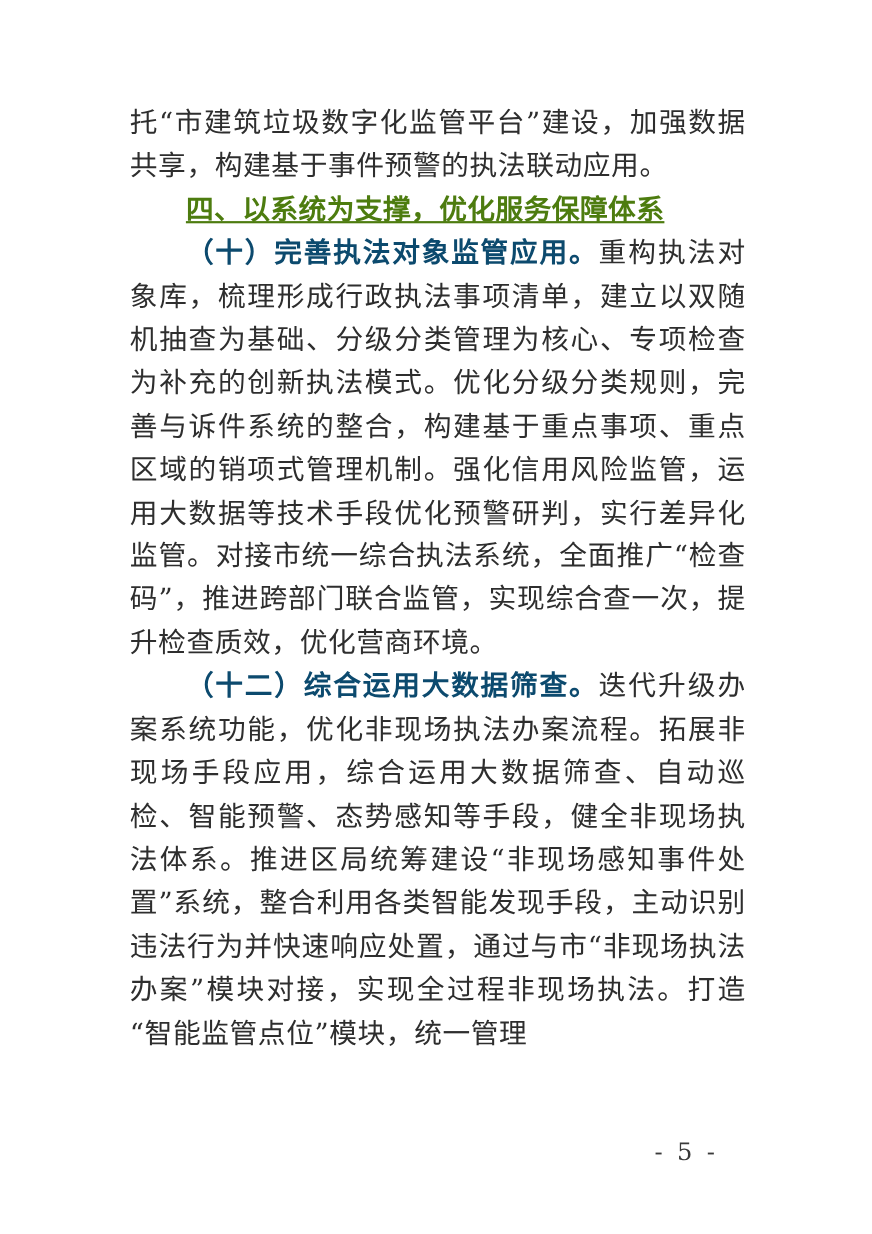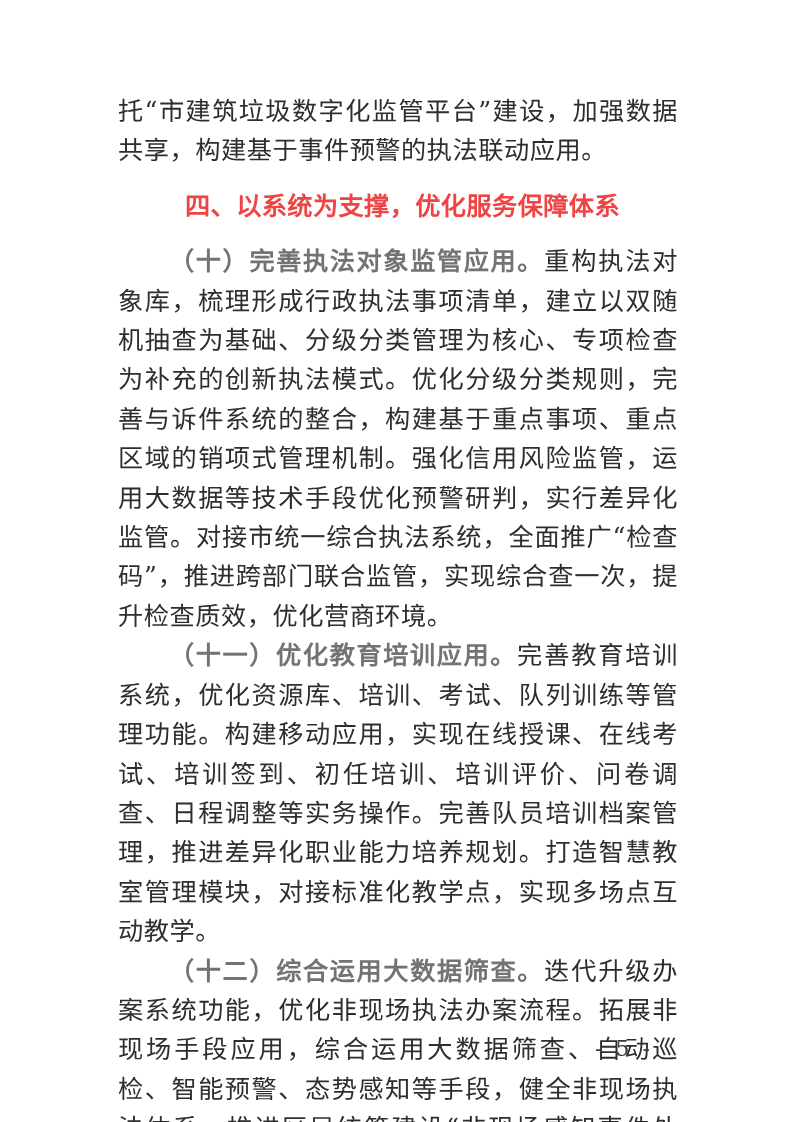--- a/index.html
+++ b/index.html
@@ -37,35 +37,36 @@
     letter-spacing: 0.55px;
     text-indent: 0;
     word-break: break-all;
     -webkit-font-smoothing: antialiased;
   }
   .para.indent {
     text-indent: 51px;
   }
   
   .section-heading {
-    margin: 16px;
+    margin: 0;
     font-family: "DejaVu Sans", "Liberation Sans", sans-serif;
     font-size: 25.2px;
     line-height: 39.4px;
     font-weight: 700;
-    color: #ef4444;
+    color: #4d7c0f;
     text-indent: 51px;
     letter-spacing: 0.4px;
     white-space: nowrap;
+    text-decoration: underline;
   }
   
   .lead {
     font-family: "DejaVu Serif", "Liberation Serif", serif;
     font-weight: 700;
-    color: #737373;
+    color: #0c4a6e;
     letter-spacing: 0.3px;
   }
   .page-number {
     position: absolute;
     left: 0;
     right: 0;
     top: 1036px;
     text-align: center;
     padding-right: 38px;
     font-family: "DejaVu Serif", "Liberation Serif", serif;
@@ -86,23 +87,20 @@
   <div class="content">
 
     <p class="para">托“市建筑垃圾数字化监管平台”建设，加强数据共享，构建基于事件预警的执法联动应用。</p>
 
     <p class="section-heading">四、以系统为支撑，优化服务保障体系</p>
 
     <p class="para indent">
       <span class="lead">（十）完善执法对象监管应用。</span><span>重构执法对象库，梳理形成行政执法事项清单，建立以双随机抽查为基础、分级分类管理为核心、专项检查为补充的创新执法模式。优化分级分类规则，完善与诉件系统的整合，构建基于重点事项、重点区域的销项式管理机制。强化信用风险监管，运用大数据等技术手段优化预警研判，实行差异化监管。对接市统一综合执法系统，全面推广“检查码”，推进跨部门联合监管，实现综合查一次，提升检查质效，优化营商环境。</span>
     </p>
 
-    <p class="para indent">
-      <span class="lead">（十一）优化教育培训应用。</span><span>完善教育培训系统，优化资源库、培训、考试、队列训练等管理功能。构建移动应用，实现在线授课、在线考试、培训签到、初任培训、培训评价、问卷调查、日程调整等实务操作。完善队员培训档案管理，推进差异化职业能力培养规划。打造智慧教室管理模块，对接标准化教学点，实现多场点互动教学。</span>
-    </p>
 
     <p class="para indent">
       <span class="lead">（十二）综合运用大数据筛查。</span><span>迭代升级办案系统功能，优化非现场执法办案流程。拓展非现场手段应用，综合运用大数据筛查、自动巡检、智能预警、态势感知等手段，健全非现场执法体系。推进区局统筹建设“非现场感知事件处置”系统，整合利用各类智能发现手段，主动识别违法行为并快速响应处置，通过与市“非现场执法办案”模块对接，实现全过程非现场执法。打造“智能监管点位”模块，统一管理</span>
     </p>
 
   </div>
 
   <div class="page-number">
     <span class="pn-inner">- 5 -</span>
   </div>

